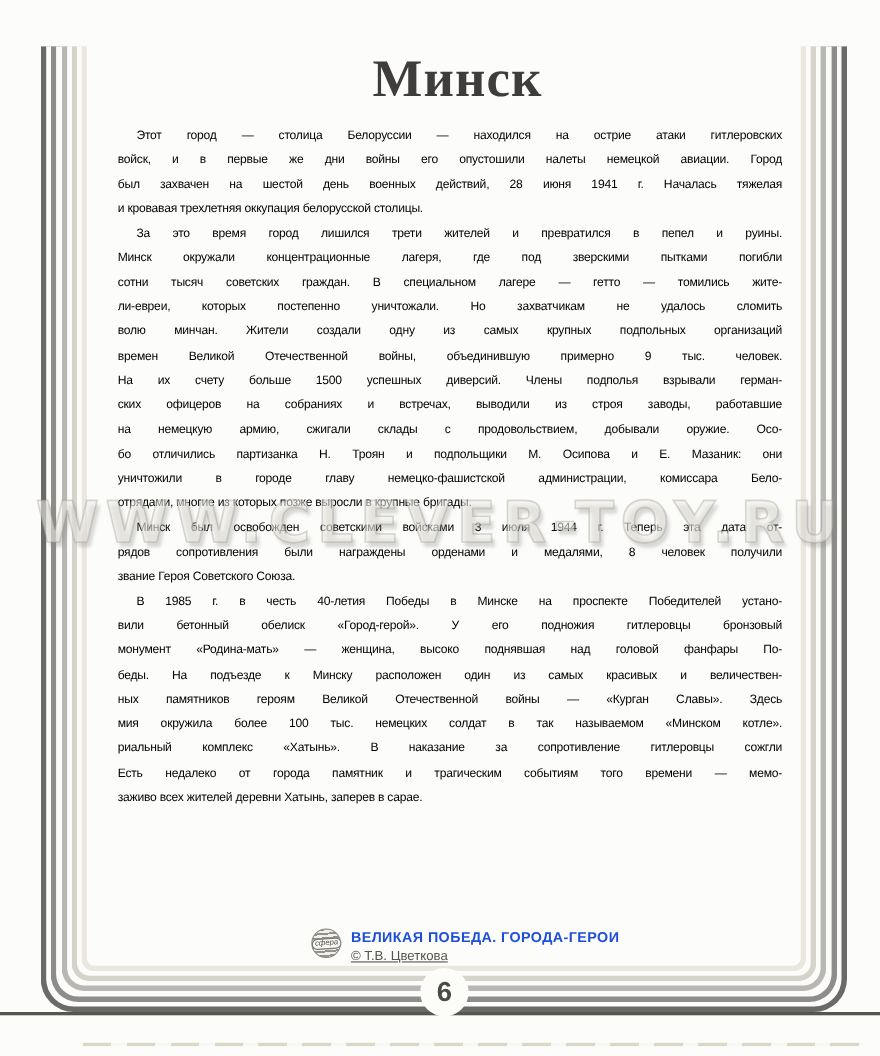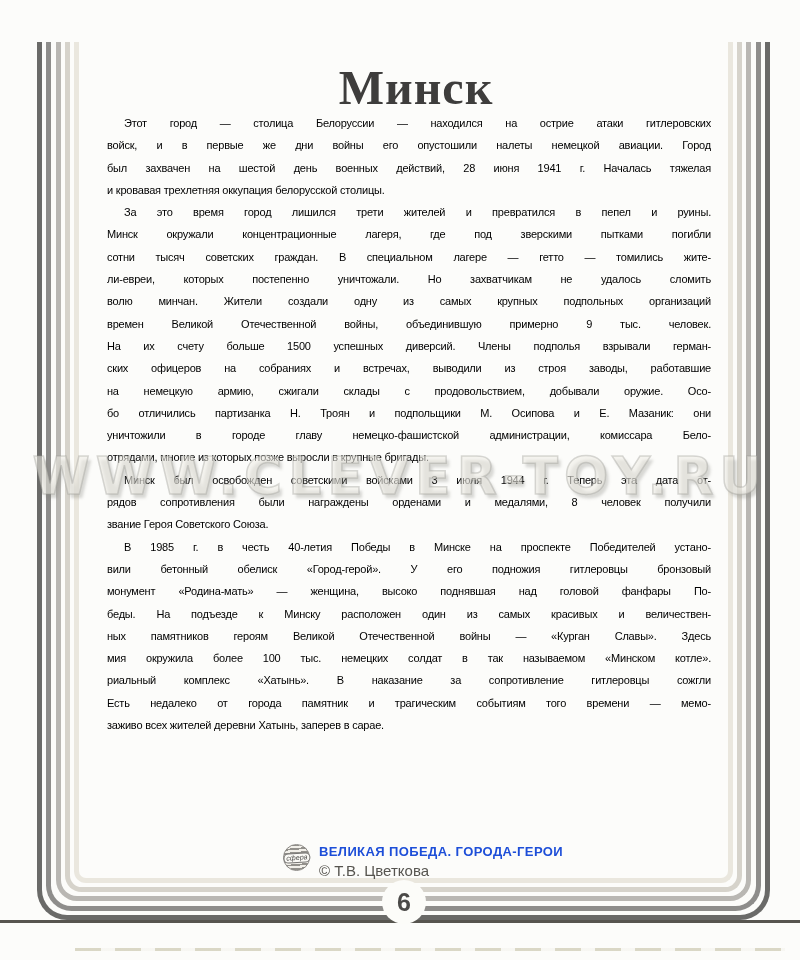--- a/index.html
+++ b/index.html
@@ -8,21 +8,21 @@
     background:#fcfcfa; overflow:hidden;
     font-family:"Liberation Sans", sans-serif;
   }
   
   .frame-ring {
     position:absolute; top:42px;
     border-style:solid; border-top:none;
     box-sizing:border-box;
   }
   .page-title {
-    position:absolute; top:28px; left:0; right:0;
+    position:absolute; top:12px; left:0; right:0;
     text-align:center;
     font-family:"Liberation Serif", serif;
     font-weight:bold; font-size:48px; letter-spacing:1px;
     color:#3e3d3c; z-index:2;padding-left:32px;
   }
   .body-text {
     position:absolute; left:107px; top:112px; width:604px;
     font-size:11px; line-height:22.3px; letter-spacing:-0.2px;
     color:#000000; z-index:2;
   }
@@ -56,21 +56,21 @@
     position:absolute; top:50%; left:50%;
     transform:translate(-50%,-50%) rotate(-4deg);
     background:#fbfaf6; border:1px solid #777674; border-radius:6px;
     font-size:7px; font-style:italic; color:#4a4a48;
     padding:0 2px; line-height:8px; white-space:nowrap;
   }
   .footer-text .series {
     font-size:13px; font-weight:bold; color:#1d4ed8; letter-spacing:0.4px;
   }
   .footer-text .copyright {
-    font-size:15px; color:#56544f; margin-top:3px;
+    font-size:12px; color:#56544f; margin-top:3px;text-decoration:underline;
   }
   .scan-edge-line {
     position:absolute; left:0; right:0; top:920px; height:3px;
     background:#57554f; z-index:4;
   }
   .scan-artifact {
     position:absolute; left:75px; right:15px; top:948px; height:3px;
     background:repeating-linear-gradient(90deg, rgba(190,185,155,0.55) 0 26px, rgba(190,185,155,0.08) 26px 40px);
     z-index:1;
   }

